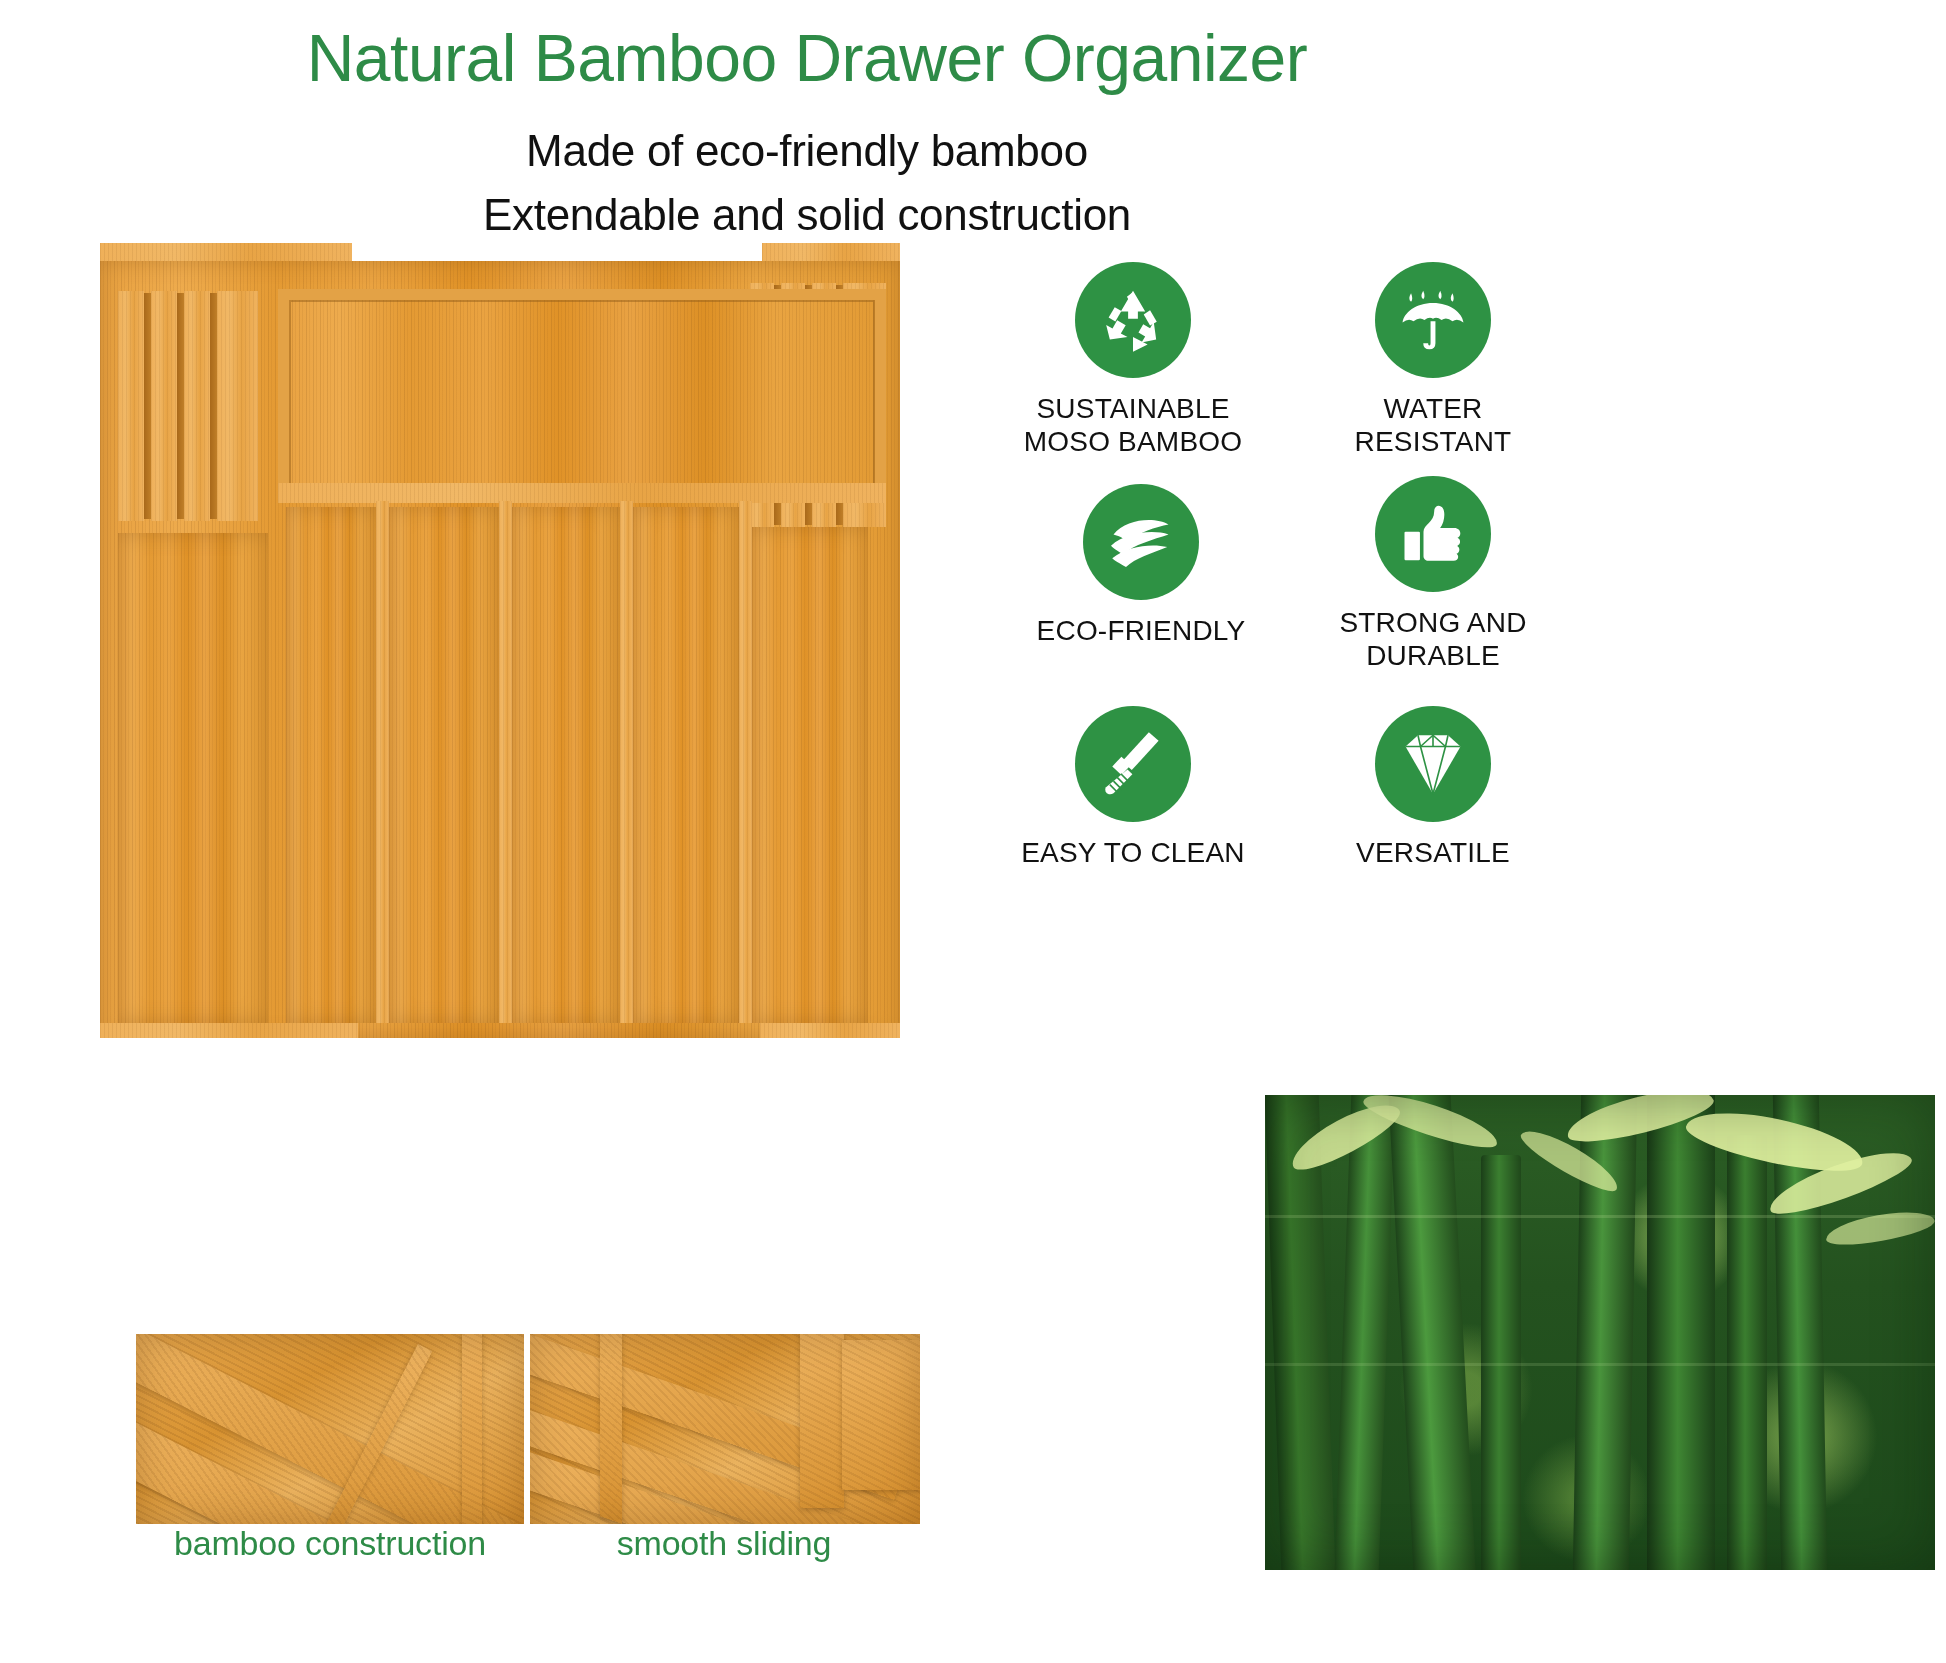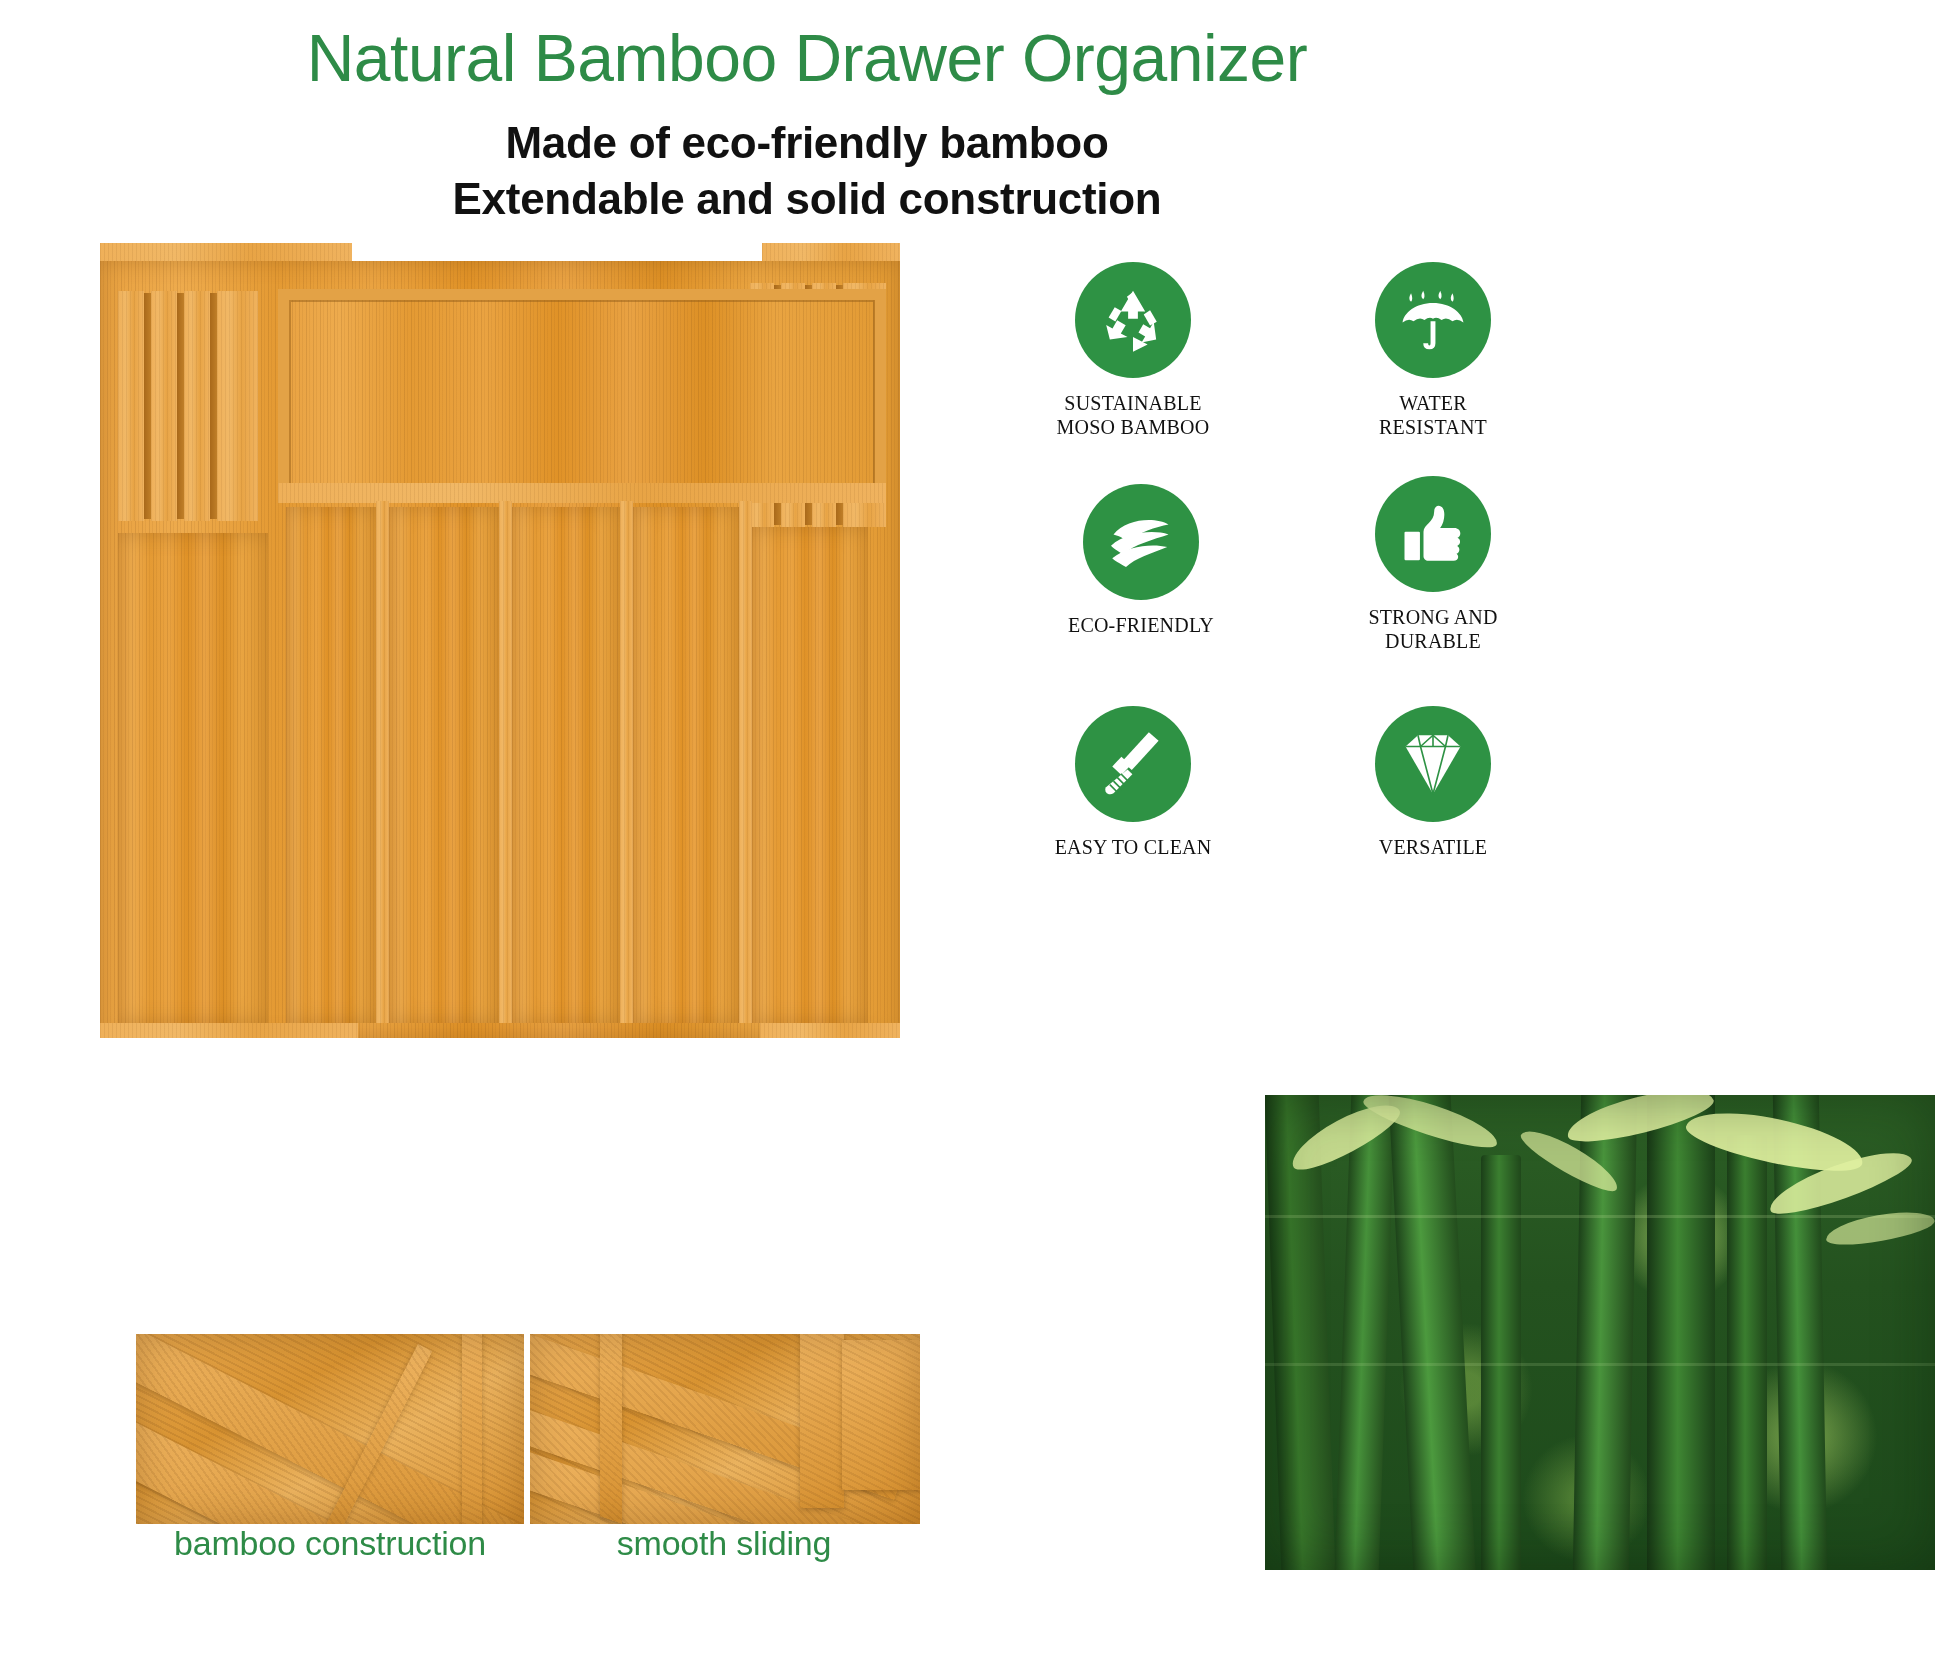--- a/index.html
+++ b/index.html
@@ -18,23 +18,23 @@
     text-align:center;
   }
   .title{
     margin:0;padding-top:24px;
     font-size:66px;line-height:1.06;
     font-weight:400;
     color:#2e8b47;
     letter-spacing:-0.5px;
   }
   .sub1,.sub2{
-    margin:0;
+    margin:8px;
     font-size:44px;line-height:1.22;
-    font-weight:700;
+    font-weight:400;
     color:#111111;
     letter-spacing:-0.3px;
   }
   .sub1{padding-top:22px;}
   .sub2{padding-top:2px;}
 
   
   .hero{
     position:absolute;left:100px;top:243px;width:800px;height:795px;
   }
@@ -94,25 +94,24 @@
     position:absolute;width:276px;text-align:center;
   }
   .feat .circle{
     width:116px;height:116px;border-radius:50%;
     background:#2e9244;
     margin:0 auto;
     display:flex;align-items:center;justify-content:center;
   }
   .feat .flabel{
     margin-top:14px;
-    font-size:20px;line-height:1.18;
+    font-size:28px;line-height:1.18;
     color:#111111;
     letter-spacing:0.2px;
     white-space:pre-line;
-    font-family:Liberation Serif, serif;
   }
   .feat svg{display:block;}
 
   
   .thumb{position:absolute;height:190px;}
   .thumb .ph{position:absolute;inset:0;overflow:hidden;}
   .thumb-cap{
     position:absolute;
     font-size:34px;color:#2e8b47;
     text-align:center;

